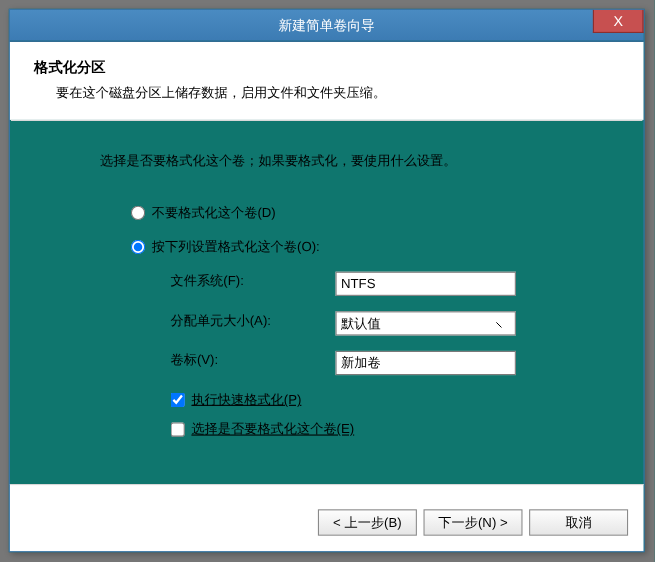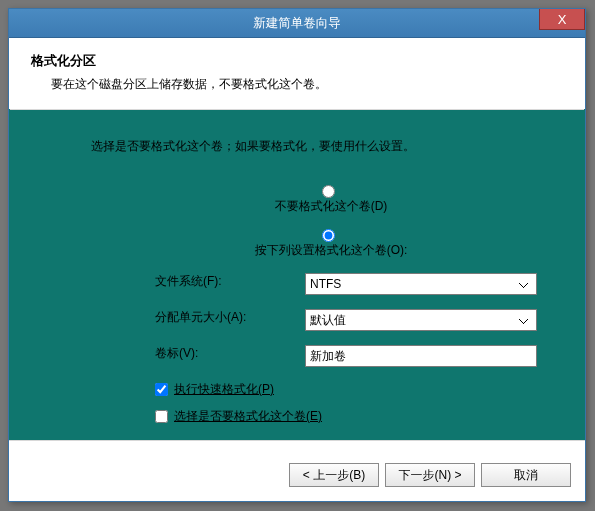--- a/index.html
+++ b/index.html
@@ -7,26 +7,26 @@
   .window{position:absolute;left:8px;top:8px;width:576px;height:492px;background:#0f766e;border:1px solid #3a74a8;box-shadow:2px 2px 6px rgba(0,0,0,0.3);}
   .titlebar{height:28px;background:linear-gradient(#4a8bc2,#3c7bb3);display:flex;align-items:center;position:relative;border-bottom:1px solid #2f6494;}
   .titlebar .title{flex:1;text-align:center;color:#fff;font-size:12.5px;}
   .close-btn{position:absolute;right:0;top:0;width:44px;height:20px;background:#c75050;color:#fff;border:1px solid #8b2e2e;border-top:none;display:flex;align-items:center;justify-content:center;font-family:Arial,sans-serif;font-size:13px;cursor:default;}
   .header{padding:14px 22px 16px 22px;background:#fff;}
   .header .h1{font-size:13px;font-weight:bold;margin-bottom:6px;}
   .header .sub{font-size:12px;margin-left:20px;}
   .divider{height:1px;background:#d8d8d8;margin:0 1px;}
   .body{padding:28px 42px 10px 42px;margin-left:40px;}
   .instruction{font-size:12px;margin-bottom:30px;}
-  .radio-row{display:flex;align-items:center;margin-left:28px;margin-bottom:14px;font-size:12px;flex-direction:column;}
+  .radio-row{display:flex;align-items:center;margin-left:28px;margin-bottom:14px;font-size:12px;}
   .radio-row input{margin:0 6px 0 0;}
   .fields{margin-left:64px;margin-top:14px;}
   .field-row{display:flex;align-items:flex-start;margin-bottom:14px;}
   .field-label{width:150px;font-size:12px;}
-  .select,.textbox{width:232px;height:22px;border:1px solid #7a7a7a;font-size:12px;font-family:inherit;padding:0 4px;box-sizing:border-box;background:#fff;}
+  .select,.textbox{width:164px;height:22px;border:1px solid #7a7a7a;font-size:12px;font-family:inherit;padding:0 4px;box-sizing:border-box;background:#fff;}
   .select{appearance:none;-webkit-appearance:none;padding-right:18px;background:
     linear-gradient(45deg,transparent 48%,#000 48%,#000 52%,transparent 52%) calc(100% - 12px) 9px/5px 5px no-repeat,
     linear-gradient(-45deg,transparent 48%,#000 48%,#000 52%,transparent 52%) calc(100% - 8px) 9px/5px 5px no-repeat,
     #fff;}
   .cbx-row{display:flex;align-items:center;margin-left:64px;margin-top:6px;margin-bottom:10px;font-size:12px;text-decoration:underline;}
   .cbx-row input{margin:0 6px 0 0;}
   .footer{position:absolute;left:0;right:0;bottom:0;padding:22px 14px 14px 0;border-top:1px solid #d8d8d8;background:#fff;display:flex;justify-content:flex-end;gap:6px;}
   .btn{min-width:90px;height:24px;border:1px solid #8a8a8a;background:linear-gradient(#fdfdfd,#e6e6e6);font-size:12px;font-family:inherit;padding:0 10px;cursor:default;}
 </style>
 </head>
@@ -36,21 +36,21 @@
 
   <div class="titlebar">
     <div class="title">新建简单卷向导</div>
     <div class="close-btn">
       <span>X</span>
     </div>
   </div>
 
   <div class="header">
     <div class="h1">格式化分区</div>
-    <div class="sub">要在这个磁盘分区上储存数据，不要格式化这个卷。</div>
+    <div class="sub">要在这个磁盘分区上储存数据，启用文件和文件夹压缩。</div>
   </div>
   <div class="divider"></div>
 
   <div class="body">
     <div class="instruction">选择是否要格式化这个卷；如果要格式化，要使用什么设置。</div>
 
     <label class="radio-row">
       <input type="radio" name="fmt" style="">
       <span>不要格式化这个卷(D)</span>
     </label>

